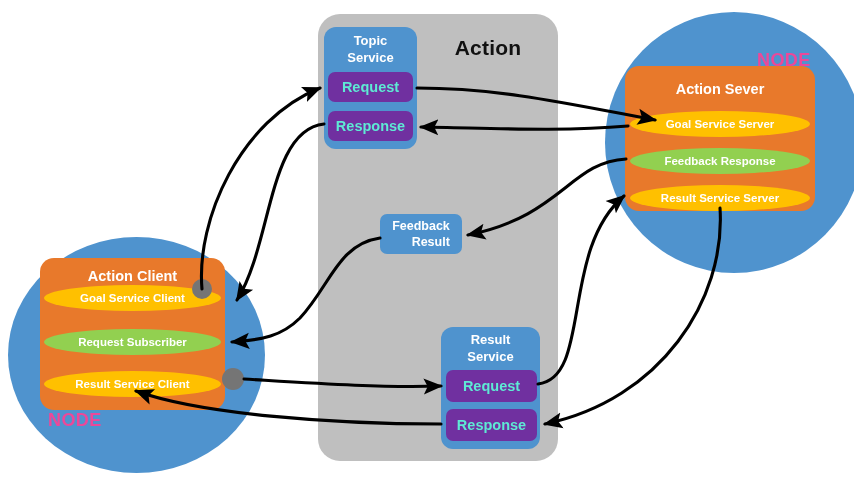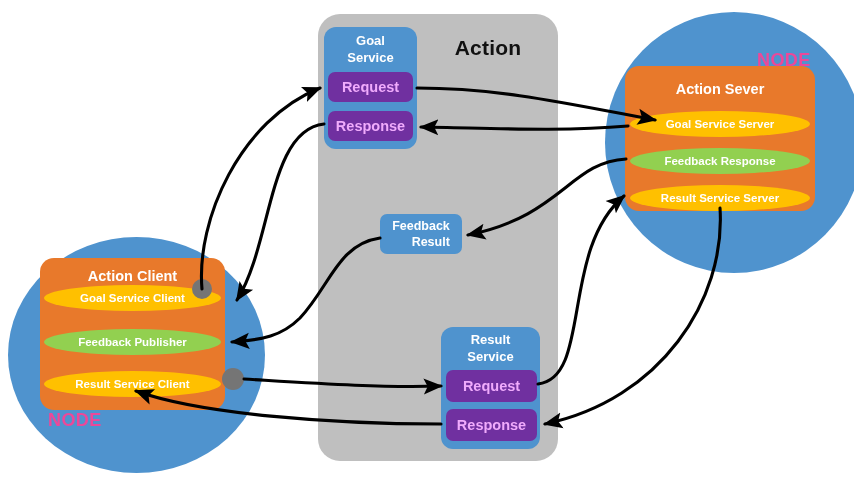--- a/index.html
+++ b/index.html
@@ -141,21 +141,21 @@
   #result-service-title { left: 441px; top: 331px; width: 99px; }
 
   .rr-box {
     position: absolute;
     background: #7030a0;
     border-radius: 7px;
     z-index: 30;
     display: flex;
     align-items: center;
     justify-content: center;
-    color: #f0abfc;
+    color: #5eead4;
     font-size: 14.5px;
     font-weight: bold;
     white-space: nowrap;
   }
   #goal-request    { left: 328px; top: 72px;  width: 85px; height: 30px; }
   #goal-response   { left: 328px; top: 111px; width: 85px; height: 30px; }
   #result-request  { left: 446px; top: 370px; width: 91px; height: 32px; }
   #result-response { left: 446px; top: 409px; width: 91px; height: 32px; }
 
   
@@ -194,38 +194,38 @@
 
   <div class="action-panel"></div>
 
   <div class="node-circle" id="node-client-circle"></div>
   <div class="node-circle" id="node-server-circle"></div>
 
   <div class="action-box" id="action-client-box"></div>
   <div class="action-box" id="action-server-box"></div>
 
   <div class="pill yellow" id="pill-goal-client">Goal Service Client</div>
-  <div class="pill green" id="pill-feedback-sub">Feedback Publisher</div>
+  <div class="pill green" id="pill-feedback-sub">Request Subscriber</div>
   <div class="pill yellow" id="pill-result-client">Result Service Client</div>
 
   <div class="pill yellow" id="pill-goal-server">Goal Service Server</div>
   <div class="pill green" id="pill-feedback-pub">Feedback Response</div>
   <div class="pill yellow" id="pill-result-server">Result Service Server</div>
 
   <div class="action-box-title" id="action-client-title">Action Client</div>
   <div class="action-box-title" id="action-server-title">Action Sever</div>
 
   <div class="node-label" id="node-label-client">NODE</div>
   <div class="node-label" id="node-label-server">NODE</div>
 
   <div class="action-title">Action</div>
 
   <div class="service-box" id="goal-service-box"></div>
   <div class="service-title" id="goal-service-title">
-    <span>Goal</span><br>
+    <span>Topic</span><br>
     <span>Service</span>
   </div>
   <div class="rr-box" id="goal-request">Request</div>
   <div class="rr-box" id="goal-response">Response</div>
 
   <div class="service-box" id="result-service-box"></div>
   <div class="service-title" id="result-service-title">
     <span>Result</span><br>
     <span>Service</span>
   </div>

